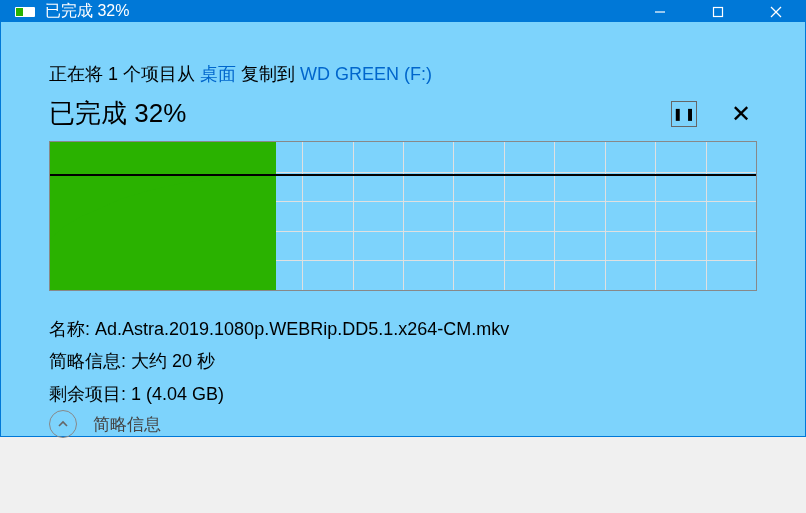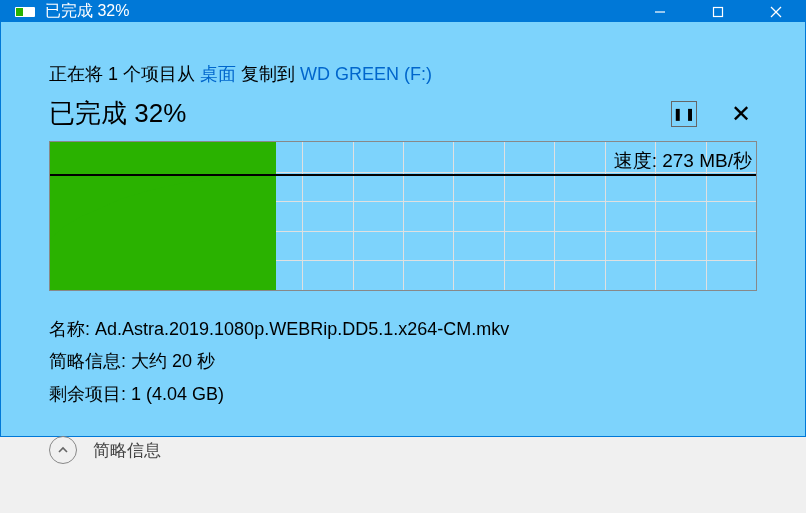--- a/index.html
+++ b/index.html
@@ -118,21 +118,20 @@
   .speed-label {
     position: absolute;
     right: 4px;
     font-size: 19px;
     color: #000;
     background: transparent;
   }
   .details {
     font-size: 18px;
     line-height: 1.8;
-    margin-bottom: 26px;
   }
   .footer-row {
     display: flex;
     align-items: center;
     font-size: 17px;
     color: #444;
     gap: 16px;
   }
   .chevron-circle {
     width: 28px; height: 28px;
@@ -207,21 +206,20 @@
           <div class="hline" style="top: 20%;"></div>
           <div class="hline" style="top: 40%;"></div>
           <div class="hline" style="top: 60%;"></div>
           <div class="hline" style="top: 80%;"></div>
         </div>
       <div class="graph-fill-top" style="width: 32%;"></div>
       <svg class="graph-fill-bot" preserveAspectRatio="none" style="position:absolute;left:0;bottom:0;" width="225.92" height="148" viewBox="0 0 225.92 148">
           <path d="M0 148 L0.0 97.3 L14.1 84.6 L28.2 76.1 L42.4 69.8 L56.5 63.4 L70.6 57.1 L84.7 52.9 L98.8 48.6 L113.0 45.2 L127.1 42.3 L141.2 39.7 L155.3 37.6 L169.4 35.9 L183.6 34.7 L197.7 33.8 L211.8 33.0 L225.9 32.6 L225.9 148 Z" fill="#2ab200"></path>
         </svg>
       <div class="speed-line" style="top: 32px;"></div>
-      <div class="speed-label" style="top: 6px;">速度: 273 MB/秒</div>
     </div>
 
     <div class="details">
       <div><span>名称: </span><span>Ad.Astra.2019.1080p.WEBRip.DD5.1.x264-CM.mkv</span></div>
       <div><span>简略信息: </span><span>大约 20 秒</span></div>
       <div><span>剩余项目: </span><span>1 (4.04 GB)</span></div>
     </div>
 
     <div class="footer-row">
       <div class="chevron-circle">

